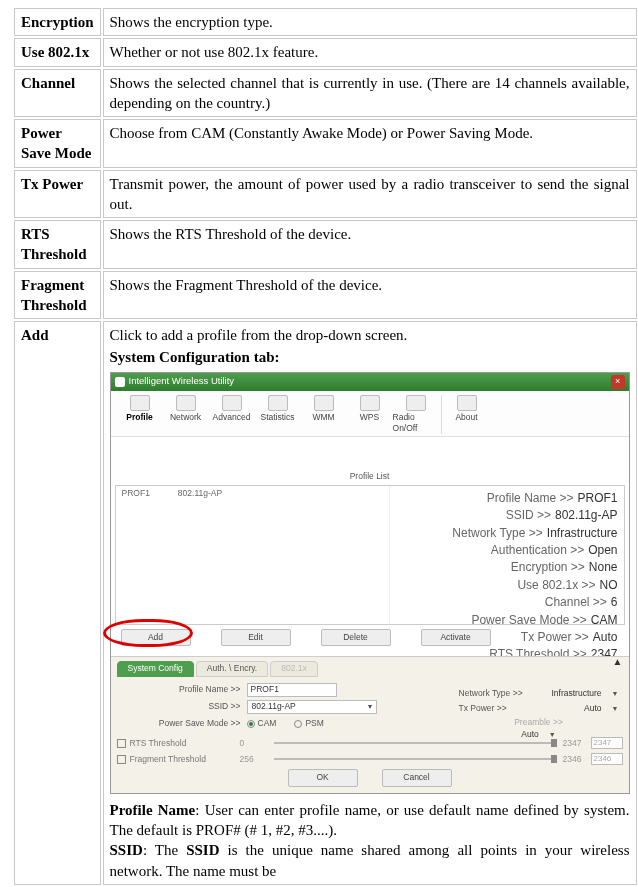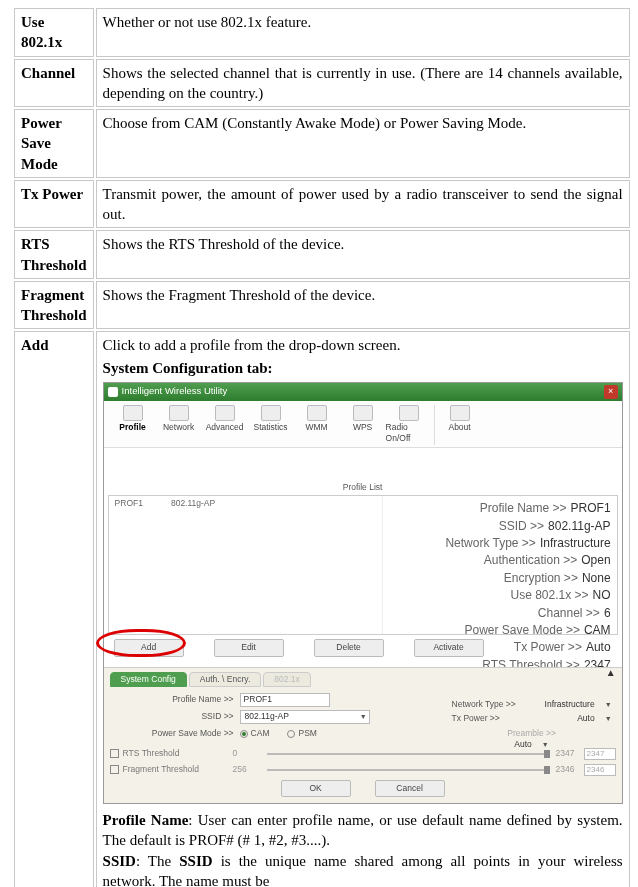--- a/index.html
+++ b/index.html
@@ -270,20 +270,24 @@
     top: -2px;
     font-size: 10px;
     color: #333;
   }
 </style>
 </head>
 <body>
 
 <table class="doc">
   <tbody>
+      <tr>
+    <td class="label">Encryption</td>
+    <td>Shows the encryption type.</td>
+  </tr>
   <tr>
     <td class="label">Use 802.1x</td>
     <td>Whether or not use 802.1x feature.</td>
   </tr>
   <tr>
     <td class="label">Channel</td>
     <td class="just">Shows the selected channel that is currently in use. (There are 14 channels available, depending on the country.)</td>
   </tr>
   <tr>
     <td class="label">Power Save Mode</td>

